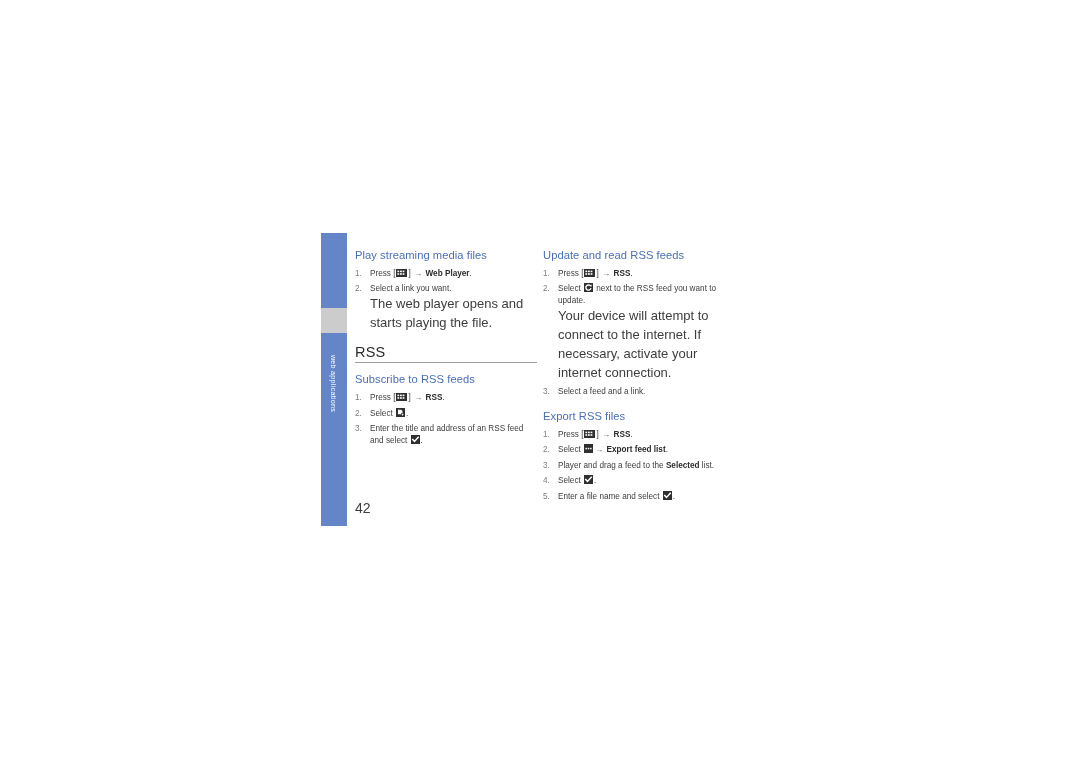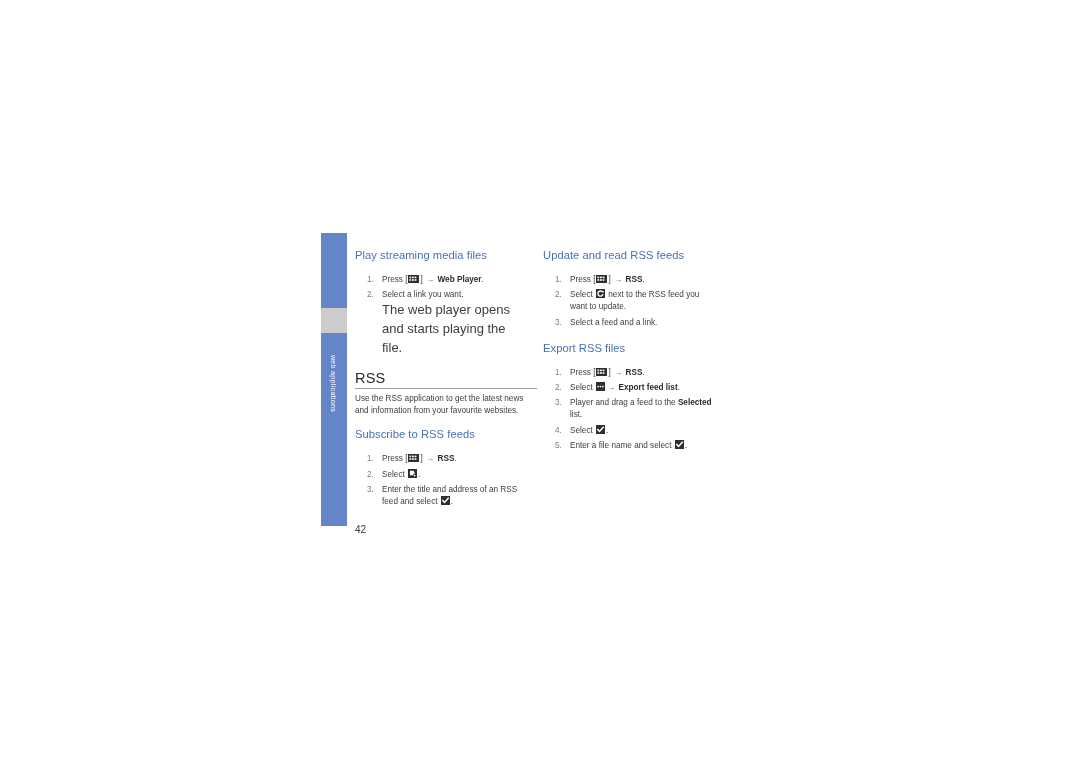--- a/index.html
+++ b/index.html
@@ -105,21 +105,21 @@
     color: #3d3d3d;
     font-size: 8.2px;
     line-height: 1.42;
     margin: 0 0 11px 0;
   }
   .block { margin-bottom: 11px; }
   .block.tight { margin-bottom: 9px; }
 
   ol.steps {
     list-style: none;
-    margin: 12px;
+    margin: 0;
     padding: 0;
     counter-reset: step;
   }
   ol.steps > li {
     position: relative;
     padding-left: 15px;
     margin-bottom: 3.5px;
     color: #3d3d3d;
     font-size: 8.2px;
     line-height: 1.45;
@@ -160,23 +160,23 @@
     background: #ffffff;
     width: 11px;
     height: 8px;
   }
   .icn-keypad svg { width: 11px; height: 8px; }
 
   
   #page-number {
     position: absolute;
     left: 355px;
-    top: 524px;
+    top: 500px;
     color: #3d3d3d;
-    font-size: 10px;
+    font-size: 14px;
   }
 </style>
 </head>
 <body>
 
 <div id="page-sheet">
 
   <div id="side-tab"></div>
   <div id="side-tab-gap"></div>
   <div id="side-tab-label">
@@ -201,21 +201,20 @@
                 </svg></span><span>] </span><span class="arrow">→</span>
             <span class="b">Web Player</span><span>.</span></li>
           <li><span>Select a link you want.</span>
             <span class="note">The web player opens and starts playing the file.</span></li>
         </ol>
       </div>
 
       <div class="block tight">
         <h2 class="big-head">RSS</h2>
         <div class="rule"></div>
-        <p class="intro">Use the RSS application to get the latest news and information from your favourite websites.</p>
       </div>
 
       <div class="block">
         <h3 class="sub-head">Subscribe to RSS feeds</h3>
         <ol class="steps">
           <li><span>Press [</span><span class="icn icn-keypad"><svg viewBox="0 0 11 8">
                   <rect x="0" y="0" width="11" height="8" fill="#2f2f2f"></rect>
                   <rect x="1.4" y="1.6" width="1.8" height="1.6" fill="#fff"></rect>
                   <rect x="4.0" y="1.6" width="1.8" height="1.6" fill="#fff"></rect>
                   <rect x="6.6" y="1.6" width="1.8" height="1.6" fill="#fff"></rect>
@@ -256,21 +255,21 @@
                   <rect x="4.0" y="4.2" width="1.8" height="1.6" fill="#fff"></rect>
                   <rect x="6.6" y="4.2" width="1.8" height="1.6" fill="#fff"></rect>
                 </svg></span><span>] </span><span class="arrow">→</span>
             <span class="b">RSS</span><span>.</span></li>
 
           <li><span>Select </span><span class="icn"><svg viewBox="0 0 9 9">
                   <rect x="0" y="0" width="9" height="9" fill="#2f2f2f"></rect>
                   <path d="M6.7 3.2A2.6 2.6 0 1 0 7 5.2" stroke="#fff" stroke-width="1.4" fill="none"></path>
                   <path d="M7.6 1.5l-0.1 2.2-2.0-0.9z" fill="#fff"></path>
                 </svg></span><span> next to the RSS feed you want to update.</span>
-            </li>
+            <span class="note">Your device will attempt to connect to the internet. If necessary, activate your internet connection.</span></li>
 
           <li><span>Select a feed and a link.</span></li>
         </ol>
       </div>
 
       <div class="block">
         <h3 class="sub-head">Export RSS files</h3>
         <ol class="steps">
           <li><span>Press [</span><span class="icn icn-keypad"><svg viewBox="0 0 11 8">
                   <rect x="0" y="0" width="11" height="8" fill="#2f2f2f"></rect>

